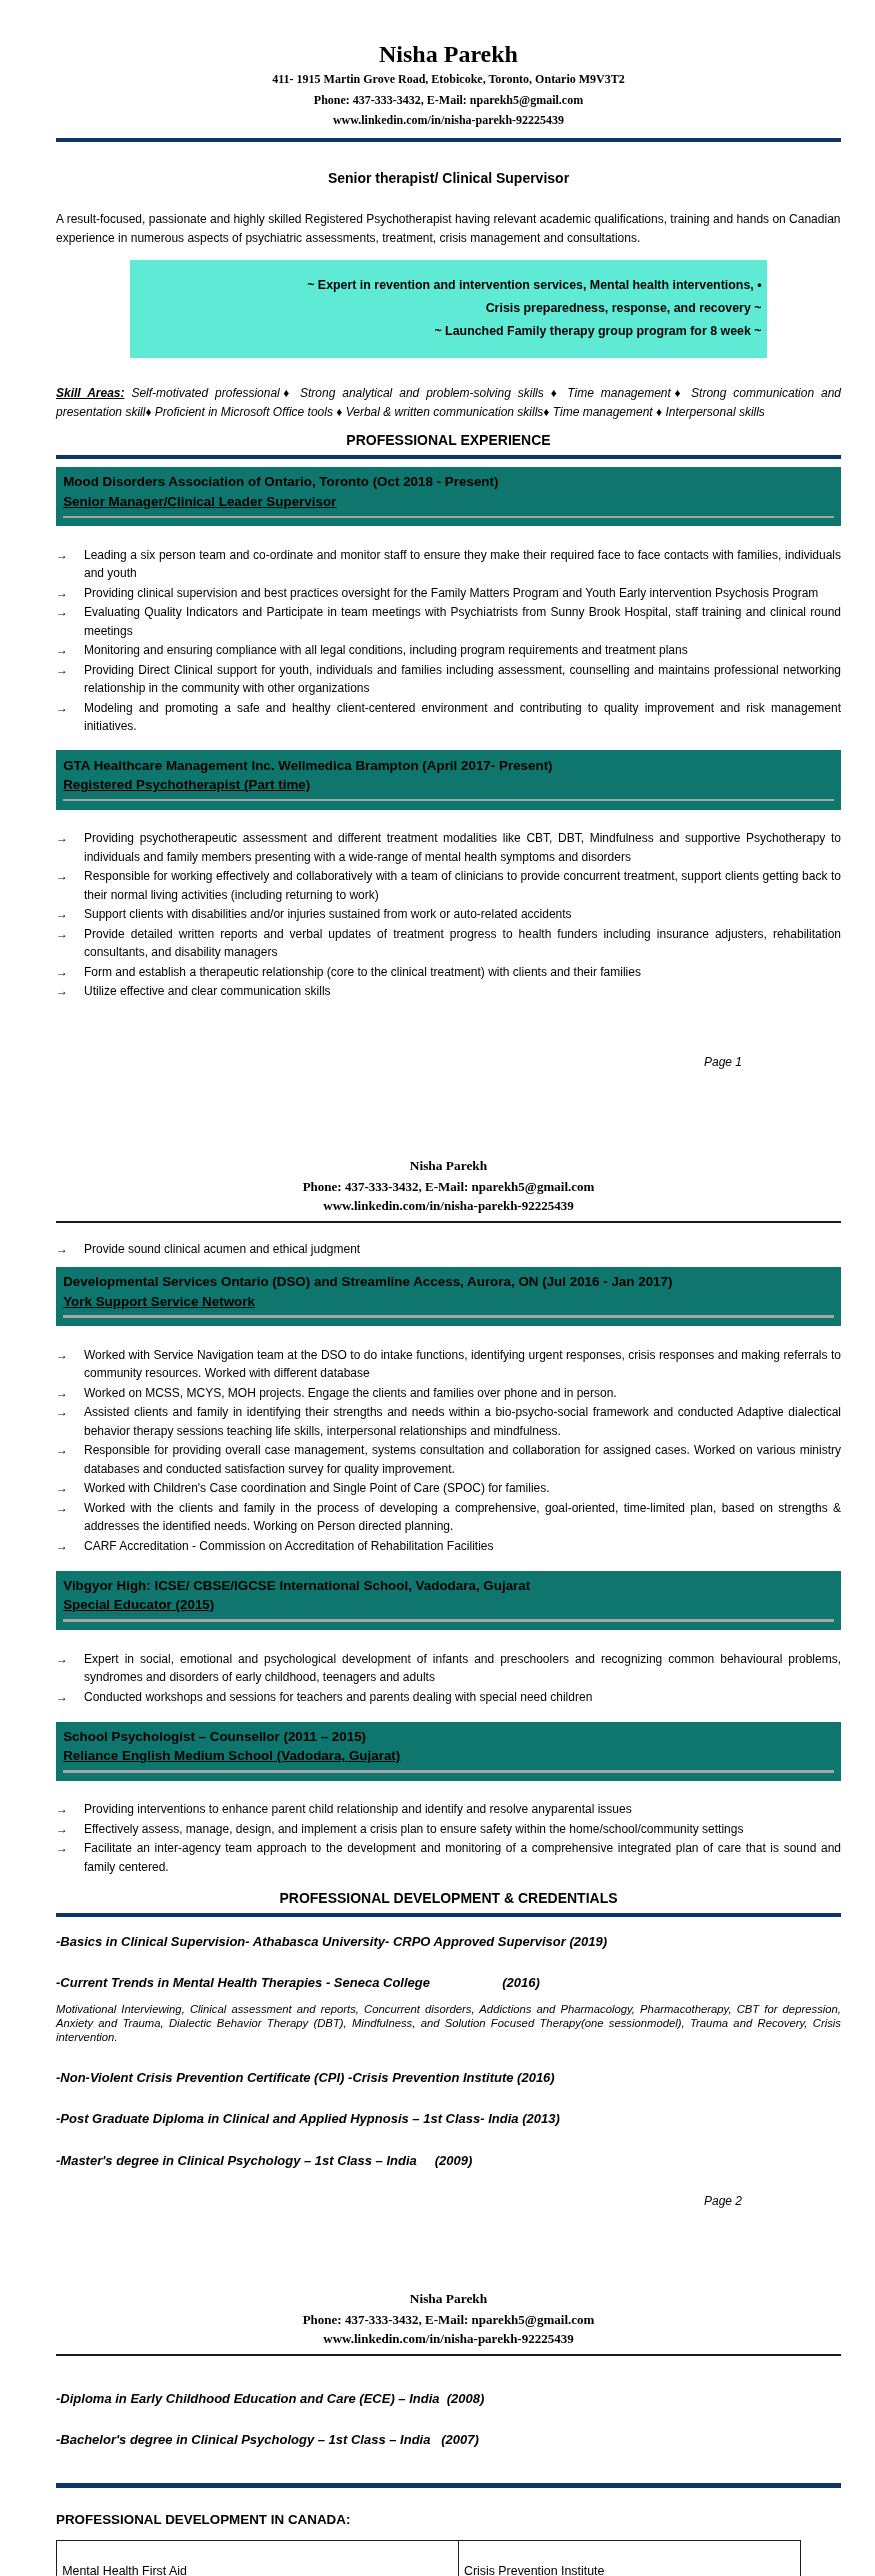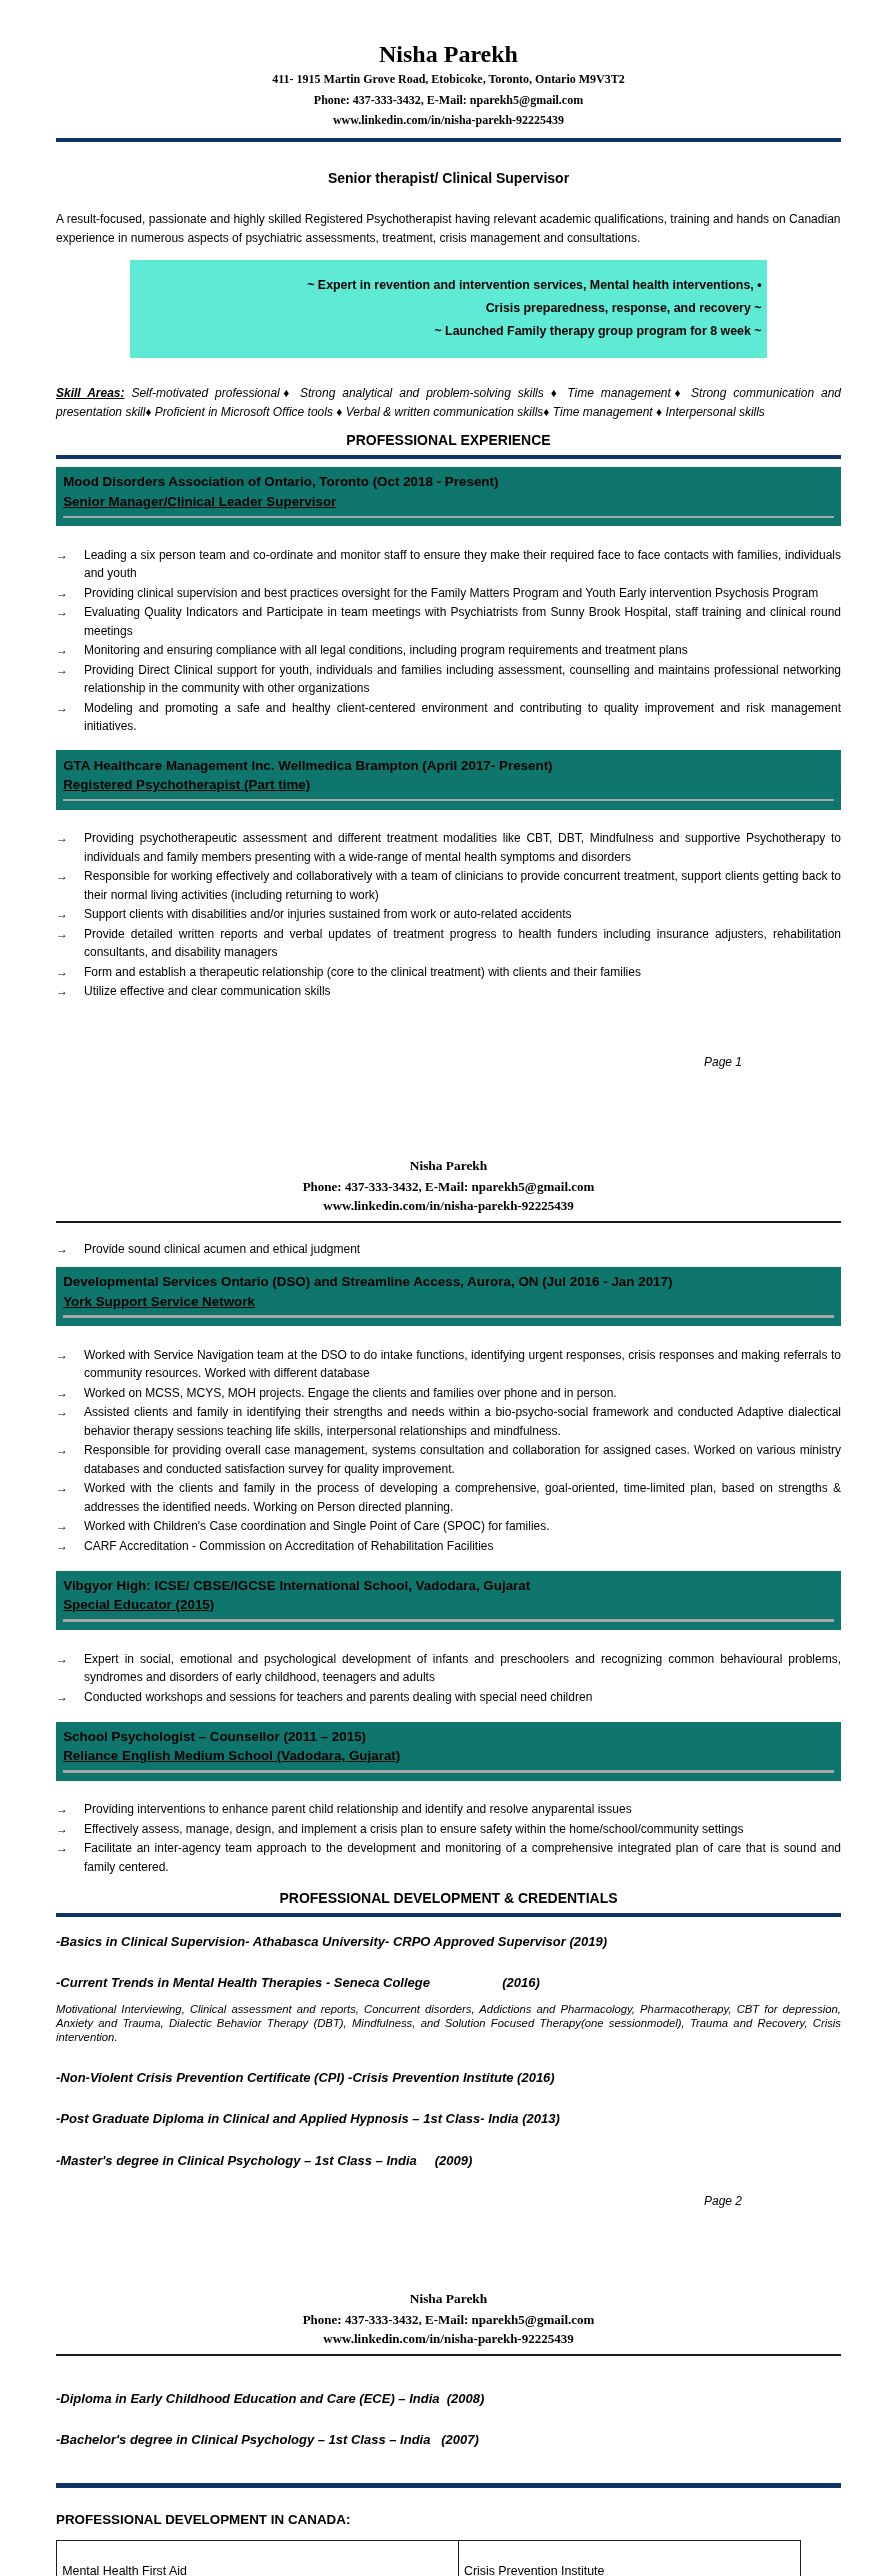--- a/index.html
+++ b/index.html
@@ -223,26 +223,26 @@
               <span class="btxt">Assisted clients and family in identifying their strengths and needs within a bio-psycho-social framework and conducted Adaptive dialectical behavior therapy sessions teaching life skills, interpersonal relationships and mindfulness.</span>
             </div>
 
             <div class="bullet">
               <span class="arrow-cell"></span>
               <span class="btxt">Responsible for providing overall case management, systems consultation and collaboration for assigned cases. Worked on various ministry databases and conducted satisfaction survey for quality improvement.</span>
             </div>
 
             <div class="bullet">
               <span class="arrow-cell"></span>
+              <span class="btxt">Worked with Children's Case coordination and Single Point of Care (SPOC) for families.</span>
+            </div>
+
+            <div class="bullet">
+              <span class="arrow-cell"></span>
               <span class="btxt">Worked with the clients and family in the process of developing a comprehensive, goal-oriented, time-limited plan, based on strengths &amp; addresses the identified needs. Working on Person directed planning.</span>
-            </div>
-
-            <div class="bullet">
-              <span class="arrow-cell"></span>
-              <span class="btxt">Worked with Children's Case coordination and Single Point of Care (SPOC) for families.</span>
             </div>
 
             <div class="bullet">
               <span class="arrow-cell"></span>
               <span class="btxt">CARF Accreditation - Commission on Accreditation of Rehabilitation Facilities</span>
             </div>
           </div>
       </div>
 
       <div style="margin-top:15.5px;">

